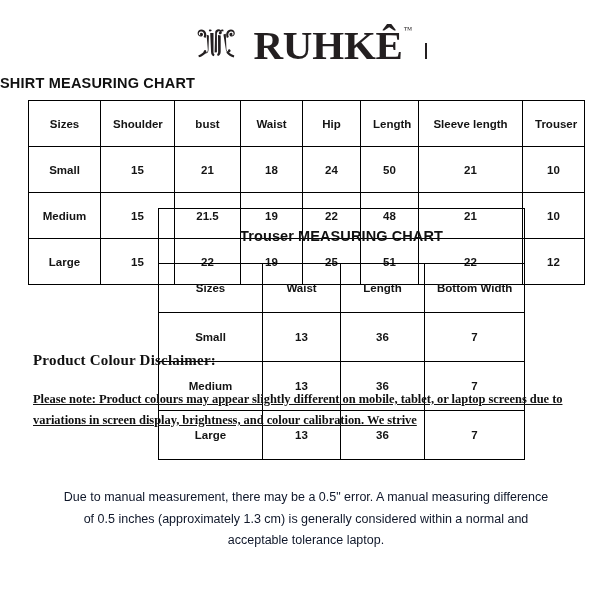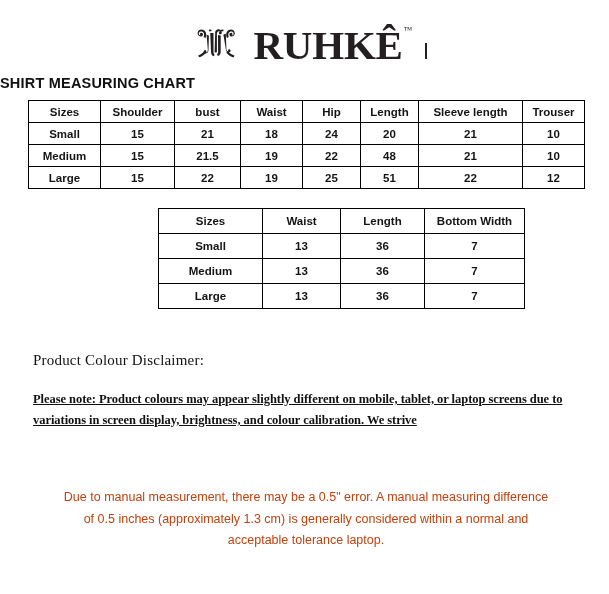--- a/index.html
+++ b/index.html
@@ -85,21 +85,21 @@
     table-layout: fixed;
     font-family: "Liberation Sans", sans-serif;
     font-weight: bold;
     font-size: 11.5px;
     color: #141414;
   }
   table.chart td, table.chart th {
     border: 1px solid #000000;
     text-align: center;
     vertical-align: middle;
-    padding: 0;
+    padding: 12px;
     white-space: nowrap;
     font-weight: bold;
   }
 
   #shirt-table {
     top: 100px;
     left: 28px;
     width: 556px;
   }
   #shirt-table td, #shirt-table th { height: 21px; }
@@ -123,21 +123,21 @@
     left: 33px;
     top: 352px;
     width: 552px;
     font-family: "Liberation Serif", serif;
     font-weight: bold;
     font-size: 12.5px;
     color: #111111;
   }
   .disclaimer-title {
     font-size: 15px;
-    font-weight: normal;
+    font-weight: bold;
     margin: 0 0 20px 0;
     letter-spacing: 0.2px;
   }
   .disclaimer-body {
     margin: 0;
     line-height: 1.65;
     letter-spacing: -0.05px;
     text-decoration: underline;
   }
   .disclaimer-tail {
@@ -148,21 +148,21 @@
   
   .footer-note {
     position: absolute;
     left: 36px;
     top: 487px;
     width: 540px;
     text-align: center;
     font-family: "Liberation Sans", sans-serif;
     font-size: 12.5px;
     line-height: 1.72;
-    color: #c2410c;
+    color: #0f172a;
   }
   .footer-note p { margin: 0; }
 </style>
 </head>
 <body>
 
 <div class="brand-row">
   <div class="brand-inner">
     <span class="logo-mark">
       <svg viewBox="0 0 56 44" width="56" height="44" xmlns="http://www.w3.org/2000/svg" aria-hidden="true">
@@ -218,21 +218,21 @@
       <th>Trouser</th>
     </tr>
   </thead>
   <tbody>
     <tr>
       <td>Small</td>
       <td>15</td>
       <td>21</td>
       <td>18</td>
       <td>24</td>
-      <td>20</td>
+      <td>50</td>
       <td>21</td>
       <td>10</td>
     </tr>
     <tr>
       <td>Medium</td>
       <td>15</td>
       <td>21.5</td>
       <td>19</td>
       <td>22</td>
       <td>48</td>
@@ -254,20 +254,23 @@
 
 <table class="chart" id="trouser-table">
   <colgroup>
     <col style="width:104px">
       <col style="width:78px">
       <col style="width:84px">
       <col style="width:100px">
   </colgroup>
   <thead>
     <tr>
+      <th class="trouser-title" colspan="4">Trouser MEASURING CHART</th>
+    </tr>
+    <tr>
       <th>Sizes</th>
       <th>Waist</th>
       <th>Length</th>
       <th>Bottom Width</th>
     </tr>
   </thead>
   <tbody>
     <tr>
       <td>Small</td>
       <td>13</td>

